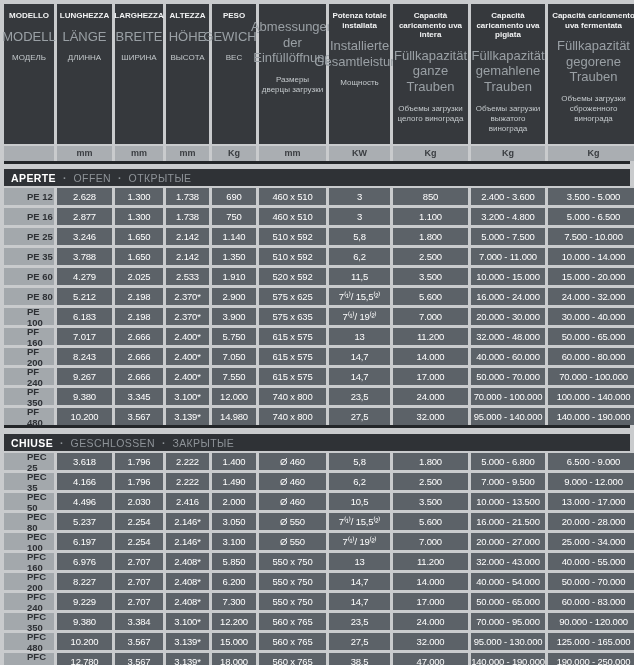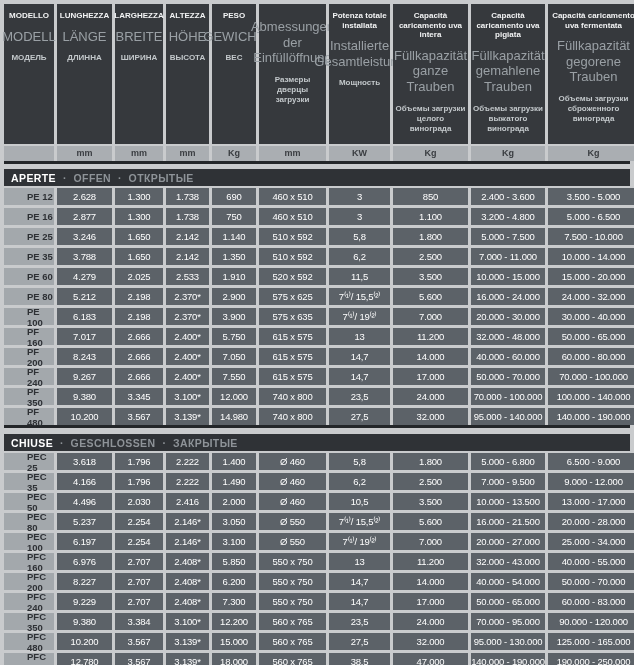--- a/index.html
+++ b/index.html
@@ -16,35 +16,35 @@
   }
   
   .header-block { border-bottom:3px solid #232629; margin-bottom:5px; }
   .hdr-cell {
     background:#36393d; height:140px; box-sizing:border-box;
     display:flex; flex-direction:column; align-items:center;
     padding:7px 2px 0 2px; text-align:center;
   }
   .hdr-it { color:#f2f3f4; font-weight:bold; font-size:8px; line-height:1.2; }
   .hdr-de { color:#9aa0a5; font-size:13px; line-height:1.2; margin-top:8px; }
-  .hdr-ru { color:#c3c8cb; font-weight:bold; font-size:8px; line-height:1.25; margin-top:9px; }
+  .hdr-ru { color:#c3c8cb; font-weight:normal; font-size:8px; line-height:1.25; margin-top:9px; }
   .units-row { margin-top:2px;border-radius:7px; }
   .unit-cell {
     background:#aaaeb2; height:15px; line-height:15px;
     color:#3a3d41; font-weight:bold; font-size:9px; text-align:center;
   }
   
   .section { border-bottom:3px solid #232629; margin-bottom:6px; }
   .section-bar {
     background:#2f3236; height:17px; display:flex; align-items:center;
     padding-left:7px; margin-bottom:2px;
   }
   .bar-title { color:#ffffff; font-weight:bold; font-size:10.5px; letter-spacing:.4px; }
   .bar-dot { color:#8e9398; font-weight:bold; font-size:10.5px; margin:0 7px; }
-  .bar-sub { color:#8e9398; font-weight:bold; font-size:10.5px; letter-spacing:.4px; }
+  .bar-sub { color:#8e9398; font-weight:normal; font-size:10.5px; letter-spacing:.4px; }
   .rows { grid-auto-rows:17px; }
   .model-cell {
     background:#a3a8ac; color:#2e3135; font-weight:bold; font-size:9.5px;
     display:flex; align-items:center; padding-left:23px; box-sizing:border-box;
   }
   .value-cell {
     background:#5c6268; color:#ffffff; font-size:9.5px; letter-spacing:-0.2px;
     display:flex; align-items:center; justify-content:center;
     white-space:nowrap; box-sizing:border-box;
   }

